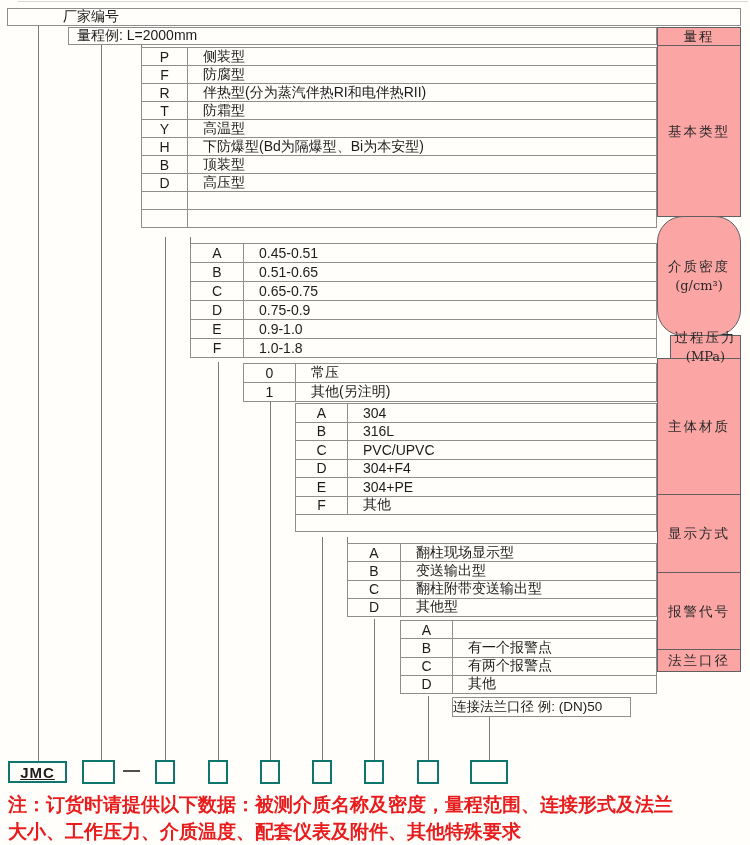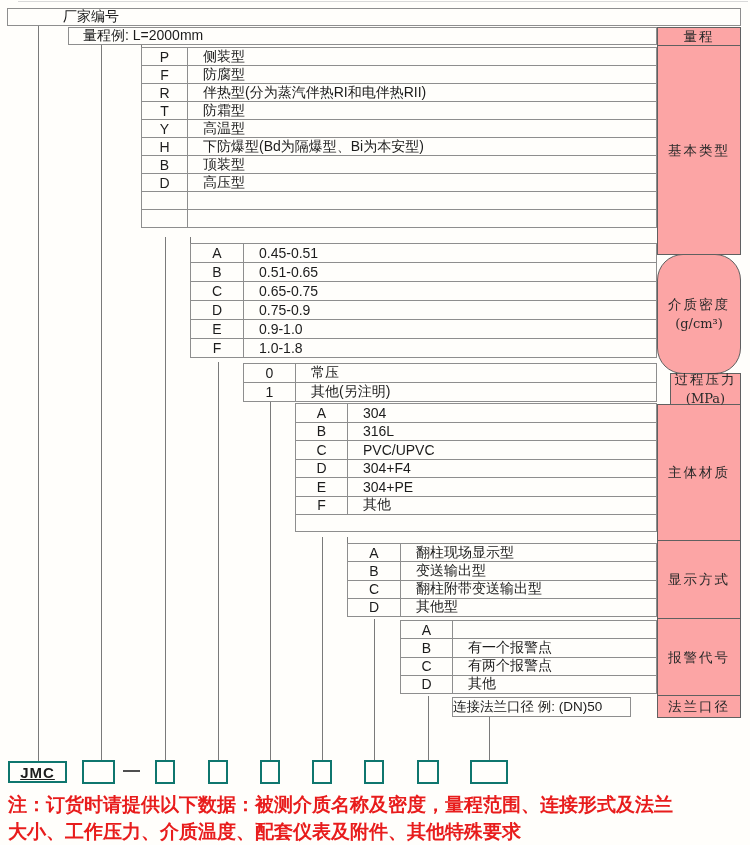--- a/index.html
+++ b/index.html
@@ -9,21 +9,21 @@
     overflow:hidden;
   }
   
   .vline{position:absolute;width:1px;background:#7a7a7a;}
   .hline{position:absolute;height:1px;background:#d9d9d9;}
 
   
   .hdrbox{position:absolute;box-sizing:border-box;border:1px solid #8e8e8e;background:#fffefb;
     display:flex;align-items:center;font-size:14px;white-space:nowrap;}
   #factory-box{left:7px;top:8px;width:734px;height:18px;padding-left:55px;}
-  #range-box{left:68px;top:27px;width:589px;height:18px;padding-left:14px;}
+  #range-box{left:68px;top:27px;width:589px;height:18px;padding-left:8px;}
 
   
   .tbl{position:absolute;}
   .trow{position:relative;display:flex;box-sizing:border-box;border:1px solid #8e8e8e;
     background:#fffefb;font-size:14px;}
   .trow + .trow{margin-top:-1px;}
   .code{box-sizing:border-box;border-right:1px solid #8e8e8e;display:flex;
     align-items:center;justify-content:center;}
   .desc{flex:1;display:flex;align-items:center;padding-left:15px;white-space:nowrap;overflow:hidden;}
   .trow.single .desc{padding-left:0;}
@@ -240,28 +240,28 @@
   </div>
 
   <div id="row-flange">
     <span>连接法兰口径 例: (DN)50</span>
   </div>
 
   <div id="labelcol">
     <div class="lcell" style="height:19px;">
         <div>量程</div>
       </div>
-    <div class="lcell" style="height:210px;">
+    <div class="lcell" style="height:172px;">
         <div>基本类型</div>
       </div>
     <div class="lcell" style="height:120px;border-radius:26px;">
         <div>介质密度</div>
         <div class="sub">(g/cm³)</div>
       </div>
-    <div class="lcell" style="height:32px;margin-left:13px;">
+    <div class="lcell" style="height:24px;margin-left:13px;">
         <div>过程压力</div>
         <div class="sub">(MPa)</div>
       </div>
     <div class="lcell" style="height:137px;">
         <div>主体材质</div>
       </div>
     <div class="lcell" style="height:79px;">
         <div>显示方式</div>
       </div>
     <div class="lcell" style="height:78px;">

